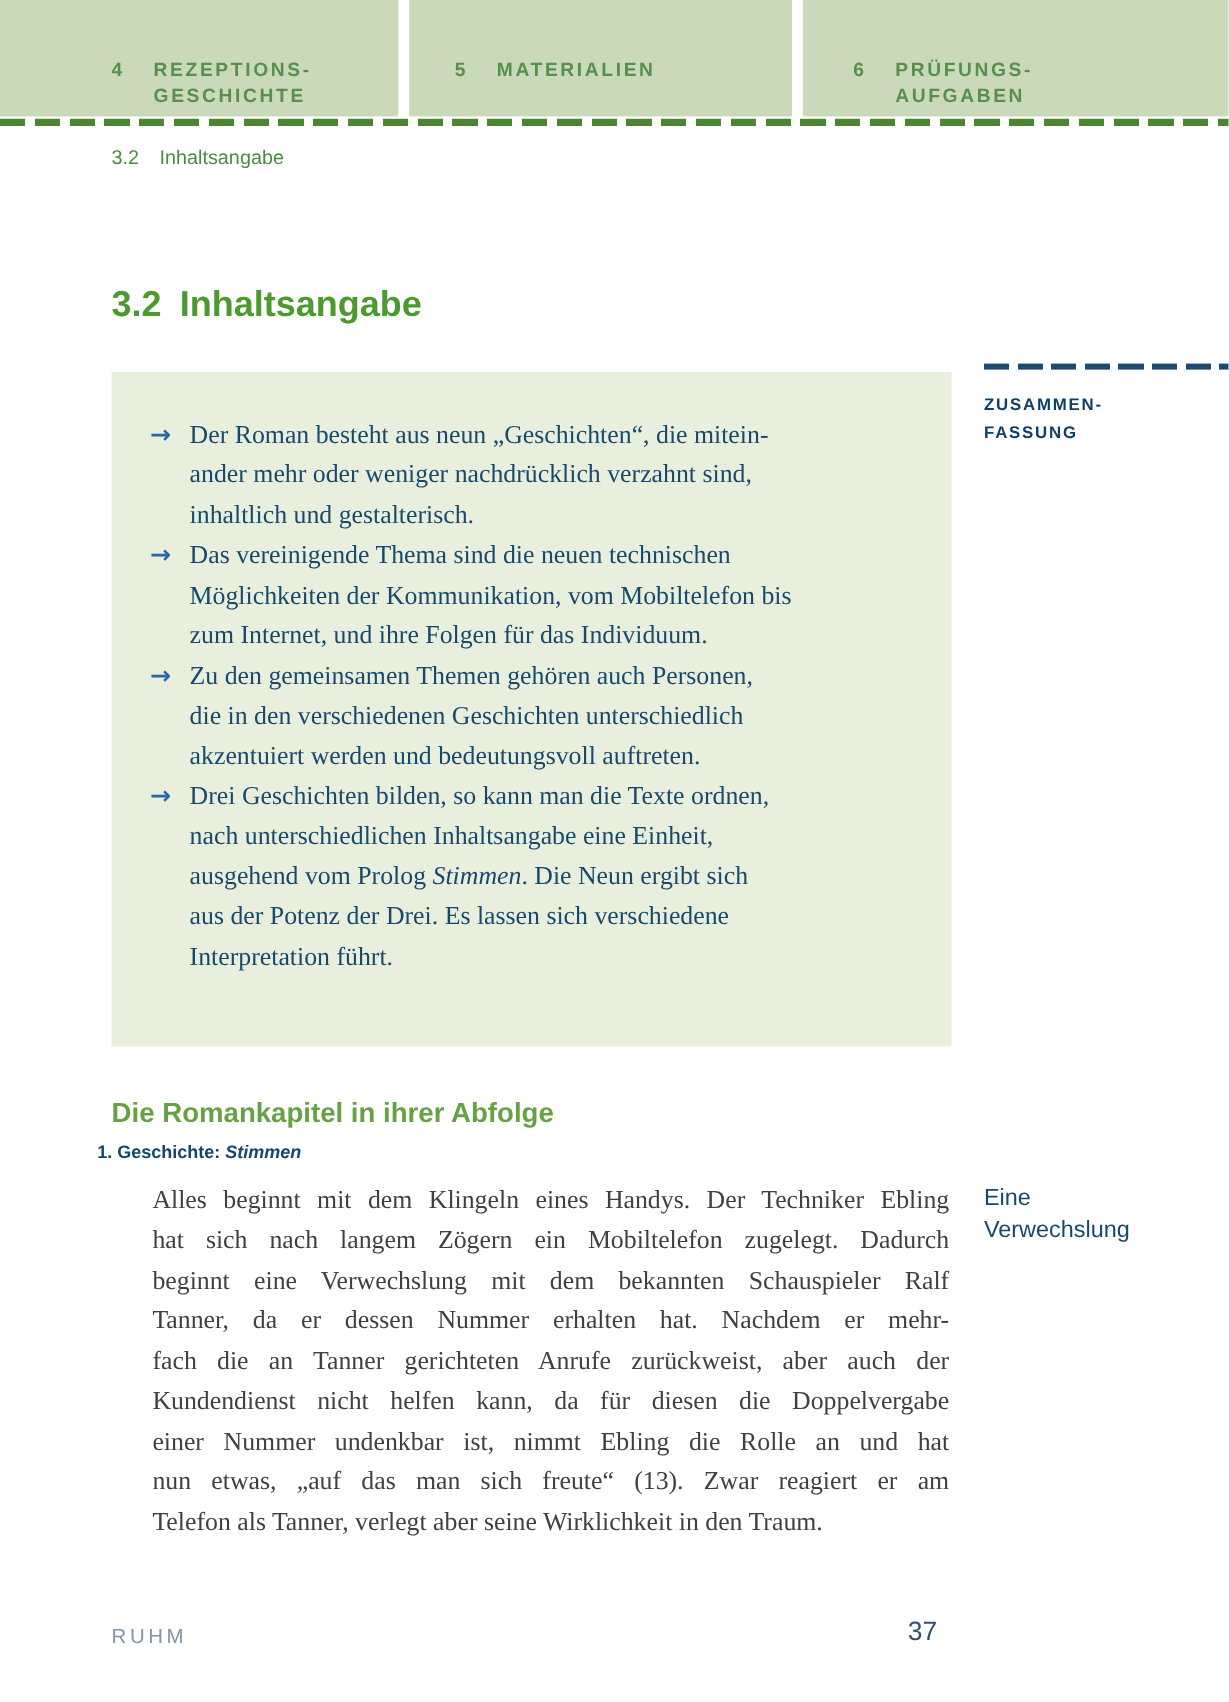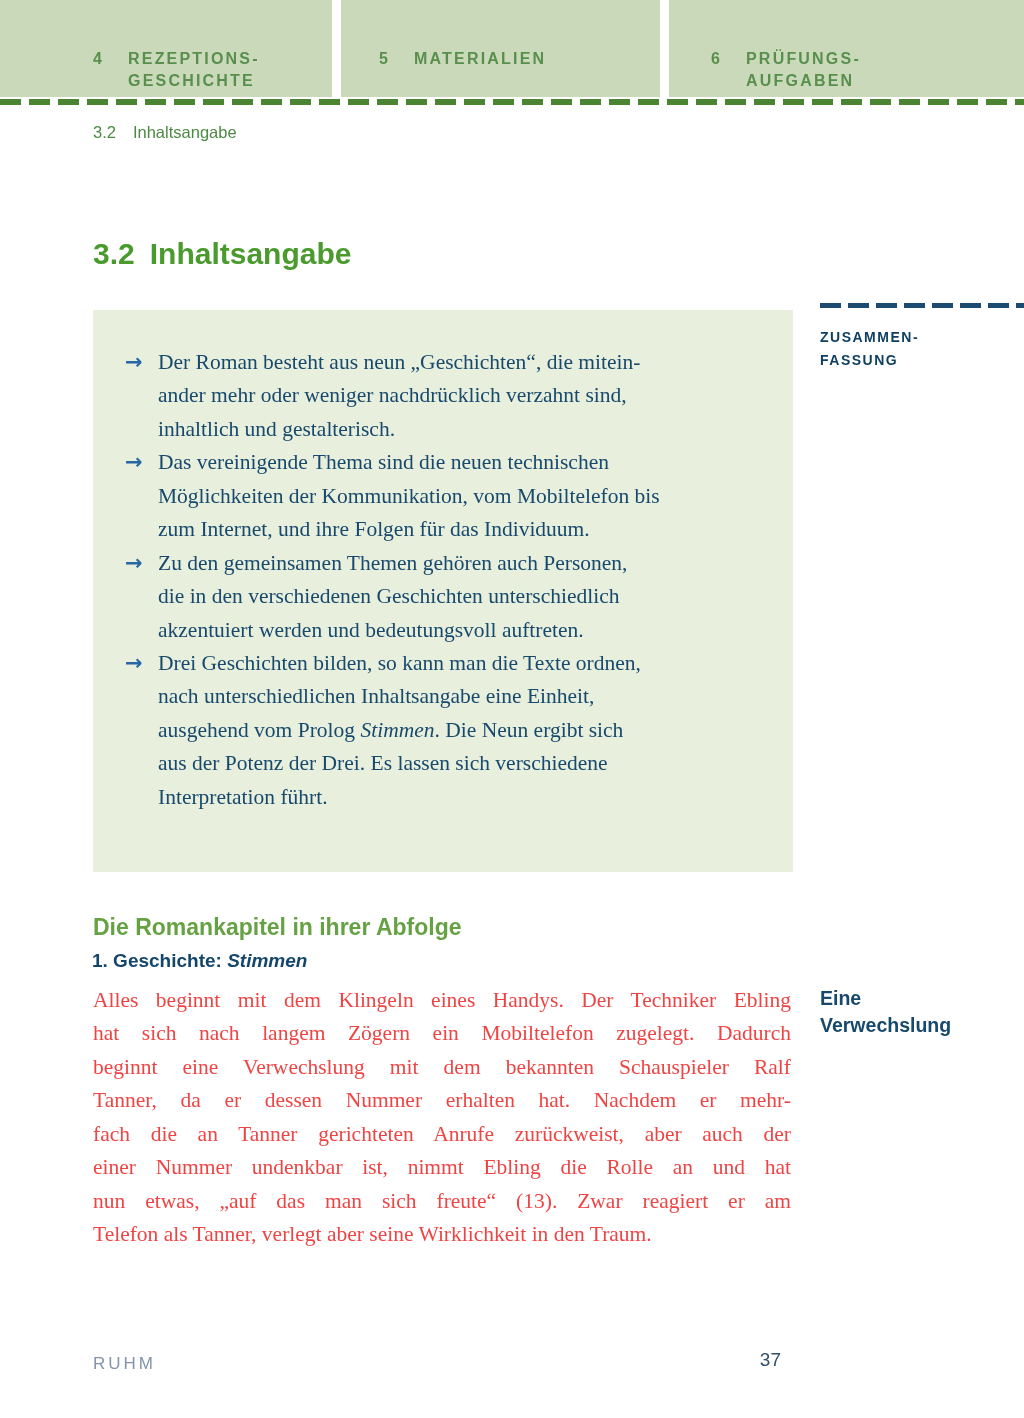--- a/index.html
+++ b/index.html
@@ -67,48 +67,48 @@
   .dash-navy{
     position:absolute;top:303px;left:820px;width:204px;height:5px;
     background:repeating-linear-gradient(90deg,#1c4a70 0,#1c4a70 21px,transparent 21px,transparent 28px);
   }
   .margin-label{
     position:absolute;top:326px;left:820px;
     color:#0f3f63;font-size:14px;font-weight:bold;letter-spacing:1.5px;line-height:23px;
   }
   .margin-note{
     position:absolute;top:985px;left:820px;
-    color:#17496d;font-size:19.5px;line-height:27px;font-weight:bold;
+    color:#17496d;font-size:19.5px;line-height:27px;
   }
   
   .section-heading{
     position:absolute;top:913px;left:93px;
     color:#66a244;font-size:23px;font-weight:bold;line-height:28px;
   }
   .story-heading{
-    position:absolute;top:947px;left:92px;
-    color:#14466b;font-size:19px;font-weight:bold;line-height:27px;
+    position:absolute;top:947px;left:81px;
+    color:#14466b;font-size:15px;font-weight:bold;line-height:27px;
   }
   .story-paragraph{
     position:absolute;top:984px;left:93px;width:698px;
   }
   .pline{
     font-family:"Liberation Serif",serif;
-    color:#ef4444;font-size:21.5px;line-height:33.45px;height:33.45px;
+    color:#404040;font-size:21.5px;line-height:33.45px;height:33.45px;margin-left:34px;
   }
   .jline{text-align:justify;text-align-last:justify;}
   
   .footer-title{
     position:absolute;top:1355px;left:93px;
     color:#8494aa;font-size:17px;letter-spacing:3px;line-height:18px;
   }
   .page-number{
     position:absolute;top:1348px;left:721px;width:60px;
     text-align:right;
-    color:#31506b;font-size:19px;line-height:24px;
+    color:#31506b;font-size:22px;line-height:24px;
   }
 </style>
 </head>
 <body>
 
 <div class="page">
 
   <div class="tabs">
     <div class="tab tab1">
       <div class="tab-inner">
@@ -186,20 +186,21 @@
 
   <div class="section-heading">Die Romankapitel in ihrer Abfolge</div>
   <div class="story-heading"><span>1. Geschichte: </span><span class="ital">Stimmen</span></div>
 
   <div class="story-paragraph">
     <div class="pline jline">Alles beginnt mit dem Klingeln eines Handys. Der Techniker Ebling</div>
     <div class="pline jline">hat sich nach langem Zögern ein Mobiltelefon zugelegt. Dadurch</div>
     <div class="pline jline">beginnt eine Verwechslung mit dem bekannten Schauspieler Ralf</div>
     <div class="pline jline">Tanner, da er dessen Nummer erhalten hat. Nachdem er mehr-</div>
     <div class="pline jline">fach die an Tanner gerichteten Anrufe zurückweist, aber auch der</div>
+    <div class="pline jline">Kundendienst nicht helfen kann, da für diesen die Doppelvergabe</div>
     <div class="pline jline">einer Nummer undenkbar ist, nimmt Ebling die Rolle an und hat</div>
     <div class="pline jline">nun etwas, „auf das man sich freute“ (13). Zwar reagiert er am</div>
     <div class="pline">Telefon als Tanner, verlegt aber seine Wirklichkeit in den Traum.</div>
   </div>
 
   <div class="margin-note">
     <span>Eine</span><br>
     <span>Verwechslung</span>
   </div>
 

